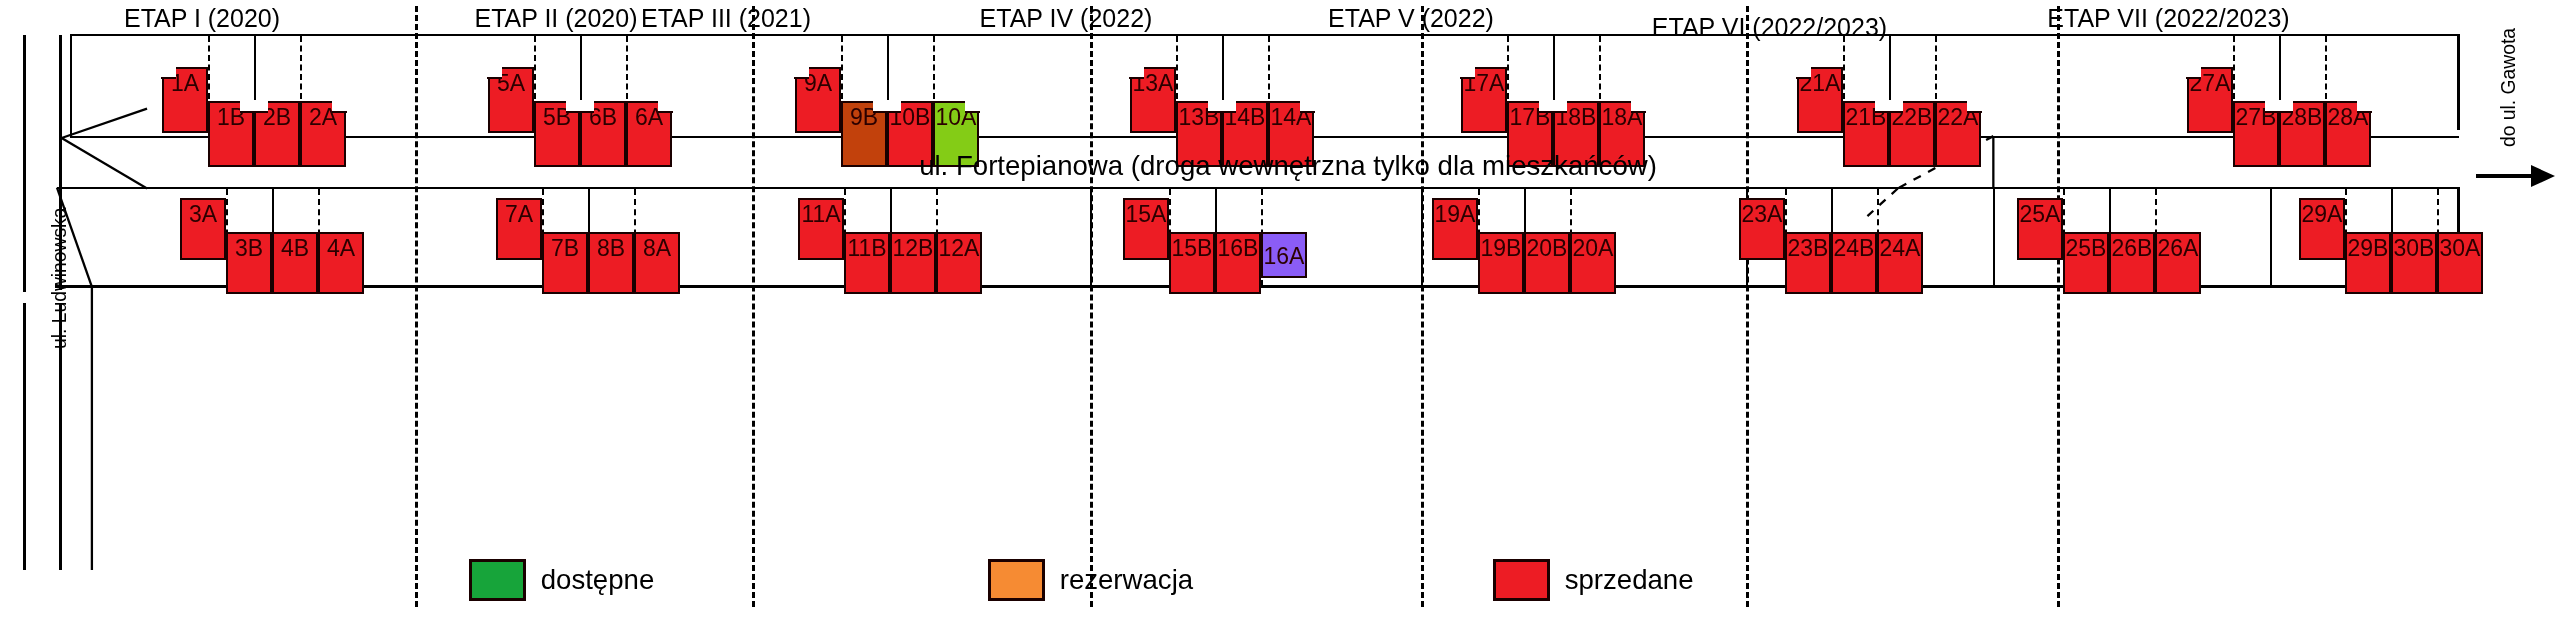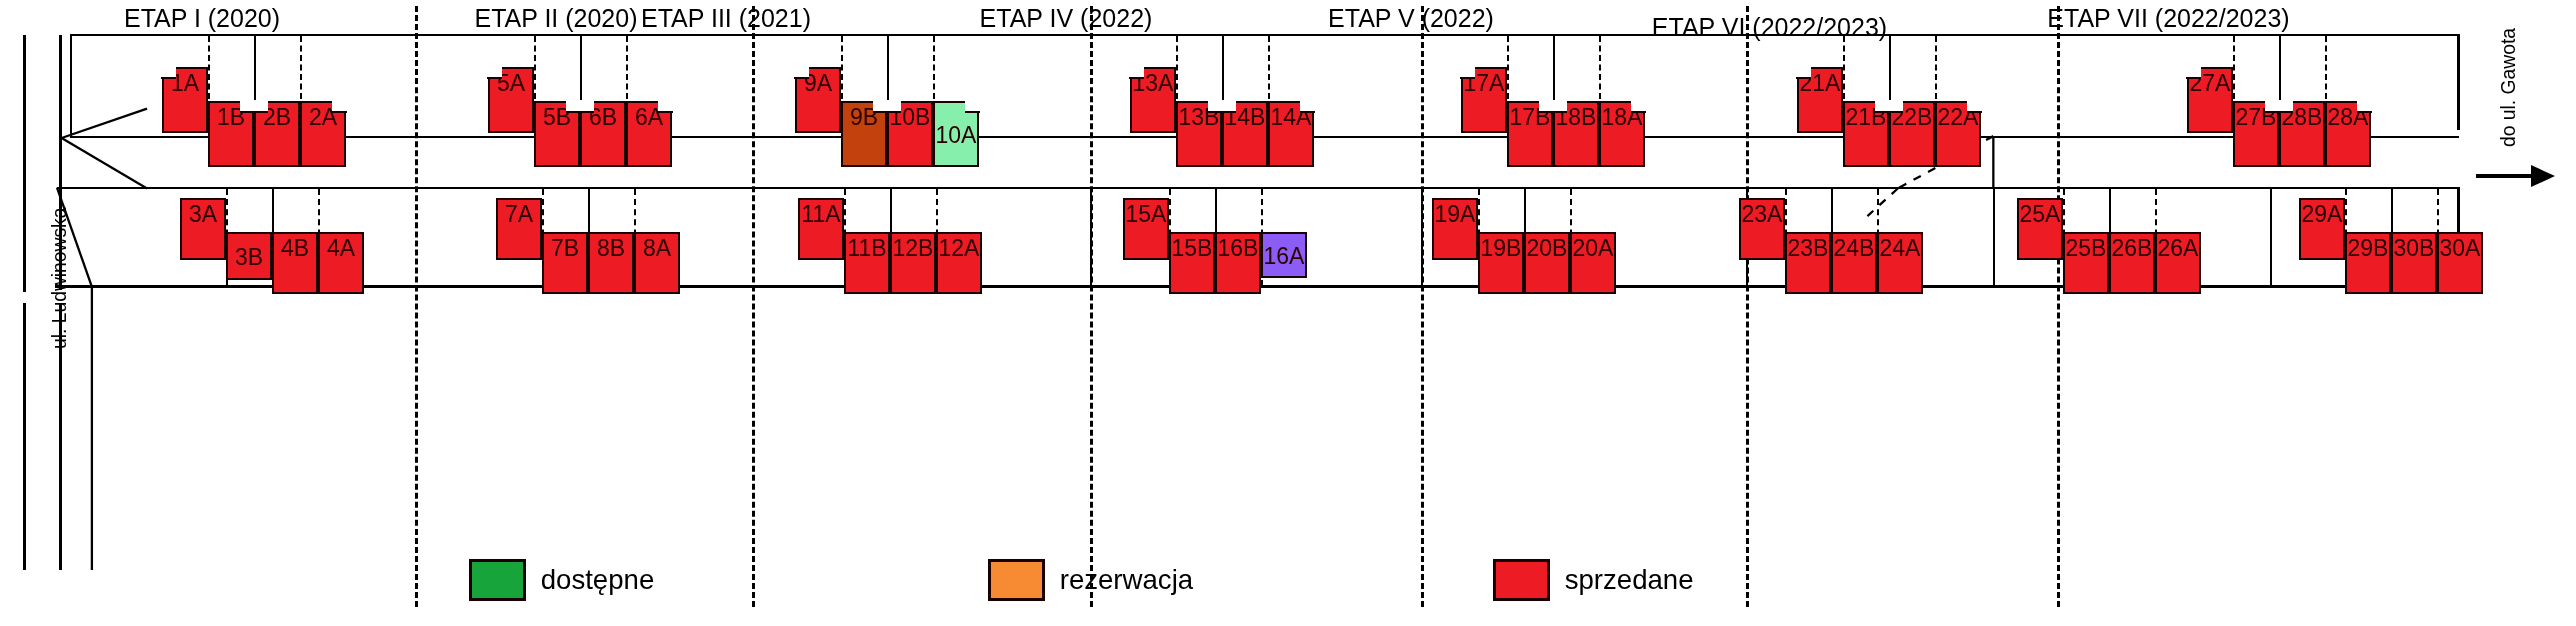--- a/index.html
+++ b/index.html
@@ -224,21 +224,21 @@
           <div class="notch" style="left: -2.8px; width: 14.7px; height: 13px;"></div>
         </div>
         <div class="unit" title="9B" style="width: 46px; height: 66px; background: #c2410c;">
           <span class="lbl">9B</span>
           <div class="notch" style="right: -2.8px; width: 14.7px; height: 13px;"></div>
         </div>
         <div class="unit" title="10B" style="width: 46px; height: 66px; background: rgb(237, 28, 36);">
           <span class="lbl">10B</span>
           <div class="notch" style="left: -2.8px; width: 14.7px; height: 13px;"></div>
         </div>
-        <div class="unit" title="10A" style="width: 46px; height: 66px; background: #86efac; align-items: center;">
+        <div class="unit" title="10A" style="width: 46px; height: 66px; background: #84cc16;">
           <span class="lbl">10A</span>
           <div class="notch" style="right: -2.8px; width: 14.7px; height: 13px;"></div>
         </div>
       </div>
       <div class="blockrow" style="left: 1130px; top: 67px;">
         <div class="unit" title="13A" style="width: 46px; height: 66px; background: rgb(237, 28, 36);">
           <span class="lbl">13A</span>
           <div class="notch" style="left: -2.8px; width: 14.7px; height: 13px;"></div>
         </div>
         <div class="unit" title="13B" style="width: 46px; height: 66px; background: rgb(237, 28, 36);">
@@ -307,21 +307,21 @@
           <span class="lbl">28A</span>
           <div class="notch" style="right: -2.8px; width: 14.7px; height: 13px;"></div>
         </div>
       </div>
     </div>
   <div id="row-bottom">
       <div class="blockrow" style="left: 180px; top: 198px;">
         <div class="unit" title="3A" style="width: 46px; height: 62px; background: rgb(237, 28, 36);">
           <span class="lbl">3A</span>
         </div>
-        <div class="unit" title="3B" style="width: 46px; height: 48px; background: rgb(237, 28, 36); align-items: center;">
+        <div class="unit" title="3B" style="width: 46px; height: 62px; background: rgb(237, 28, 36);">
           <span class="lbl">3B</span>
         </div>
         <div class="unit" title="4B" style="width: 46px; height: 62px; background: rgb(237, 28, 36);">
           <span class="lbl">4B</span>
         </div>
         <div class="unit" title="4A" style="width: 46px; height: 62px; background: rgb(237, 28, 36);">
           <span class="lbl">4A</span>
         </div>
       </div>
       <div class="blockrow" style="left: 496px; top: 198px;">
@@ -424,20 +424,21 @@
       </div>
     </div>
 
   <div class="vtext" id="ludwinowska-label" style="left:49px;top:349px;transform:rotate(-90deg);">ul. Ludwinowska</div>
 
   <div class="vtext" id="gawota-label" style="left:2498px;top:147px;transform:rotate(-90deg);">do ul. Gawota</div>
 
   <div class="arrow-shaft" style="left:2476px;top:174px;width:57px;"></div>
   <div class="arrow-head" style="left:2531px;top:165px;"></div>
 
+  <div class="street-text" id="fortepianowa-label" style="left:0;top:150px;width:2576px;text-align:center;">ul. Fortepianowa (droga wewnętrzna tylko dla mieszkańców)</div>
 
   <div id="legend-group">
       <div class="legend" style="left: 469px; top: 559px;">
         <div class="swatch" style="background: rgb(23, 164, 58);"></div>
         <span class="legend-label">dostępne</span>
       </div>
       <div class="legend" style="left: 988px; top: 559px;">
         <div class="swatch" style="background: rgb(246, 139, 51);"></div>
         <span class="legend-label">rezerwacja</span>
       </div>

